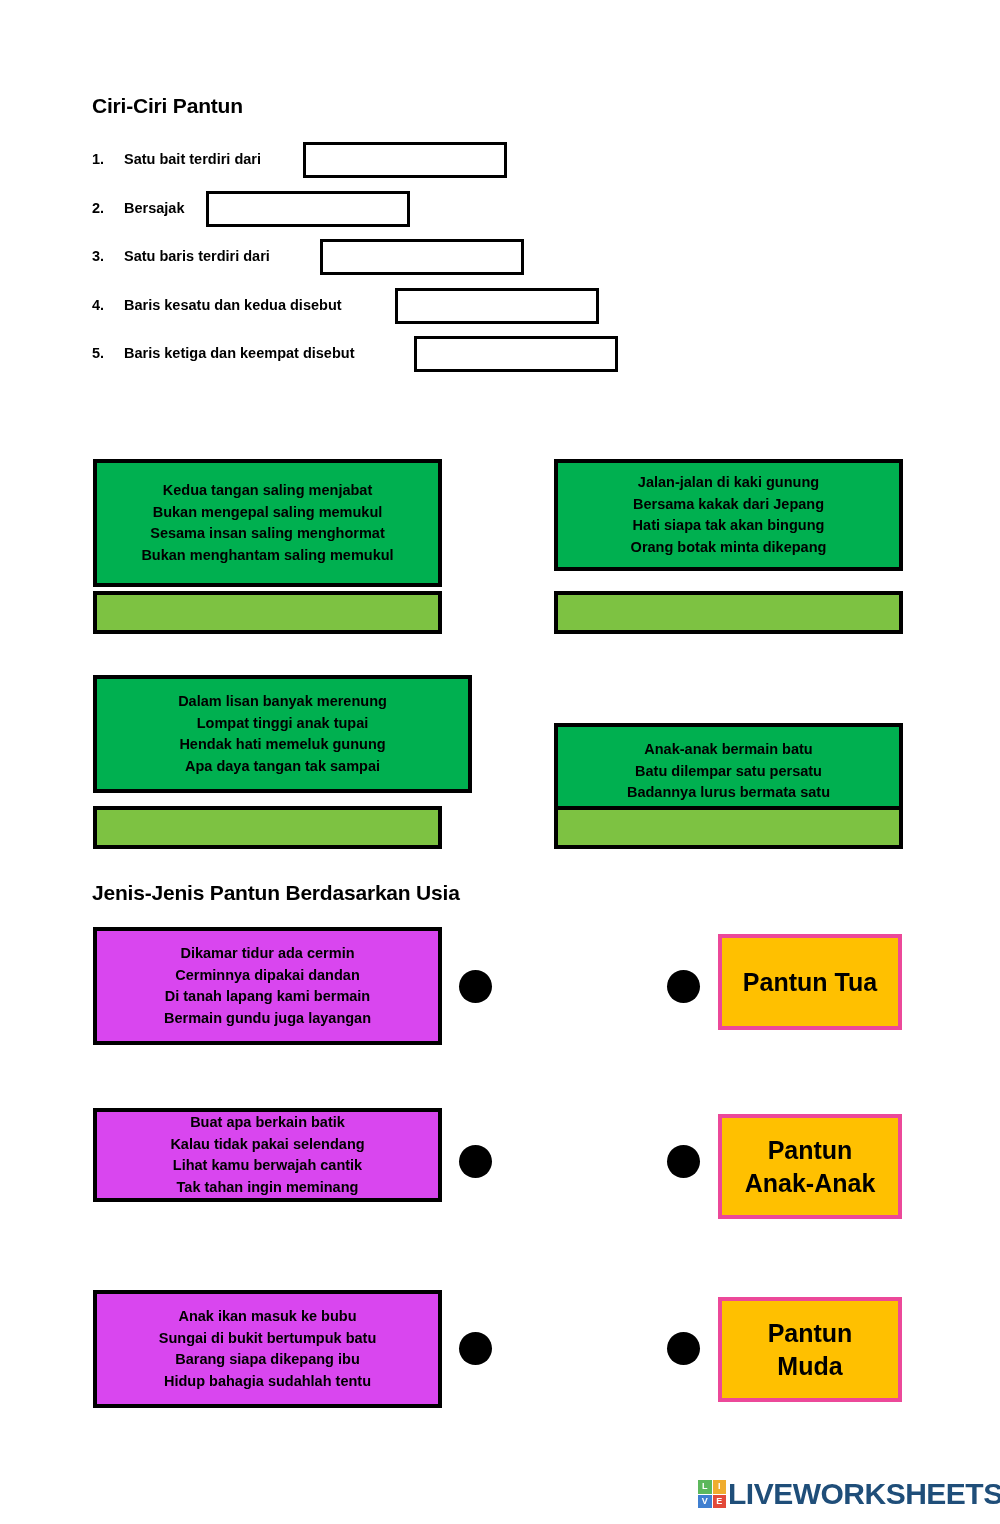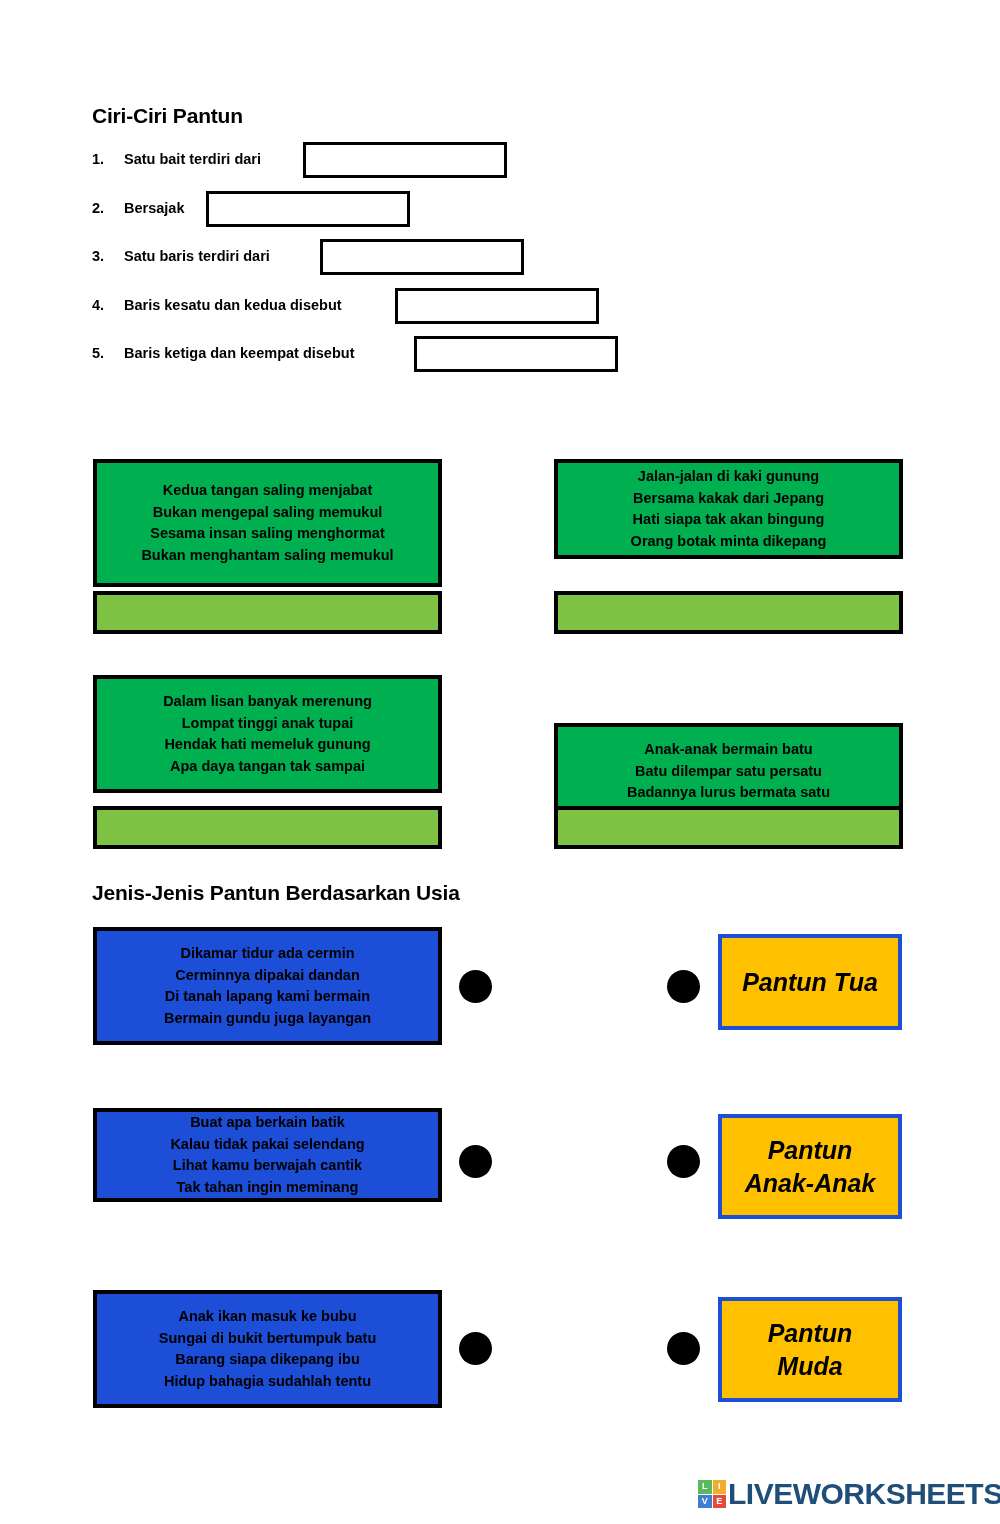--- a/index.html
+++ b/index.html
@@ -74,39 +74,38 @@
   }
   .pantun-box .line {
     font-size: 14.5px;
     font-weight: bold;
     line-height: 21.5px;
     color: #000000;
     white-space: nowrap;
     text-align: center;
   }
   .green-box { background: #00b050; }
-  .orange-box { background: #1d4ed8; }
+  .orange-box { background: #d946ef; }
 
   .drop-box {
     position: absolute;
     box-sizing: border-box;
     border: 4px solid #000000;
     background: #7dc242;
   }
 
   .label-box {
     position: absolute;
     box-sizing: border-box;
-    border: 4px solid #1d4ed8;
+    border: 4px solid #ec4899;
     background: #ffc000;
     display: flex;
     flex-direction: column;
     align-items: center;
     justify-content: center;
-    font-style: italic;
   }
   .label-box .line {
     font-size: 25px;
     font-weight: bold;
     line-height: 33px;
     color: #000000;
     white-space: nowrap;
     text-align: center;
   }
 
@@ -153,21 +152,21 @@
     color: #1f4e79;
     margin-left: 2px;
     line-height: 1;
   }
 </style>
 </head>
 <body>
 
 <div class="page">
 
-  <div class="section-title" style="left:92px; top:104px;">Ciri-Ciri Pantun</div>
+  <div class="section-title" style="left:92px; top:94px;">Ciri-Ciri Pantun</div>
 
   <div class="ciri-row" style="top:141px;">
     <span class="ciri-num">1.</span>
     <span class="ciri-text">Satu bait terdiri dari</span>
   </div>
   <div class="answer-box" style="left:303px; top:142px; width:204px;"></div>
 
   <div class="ciri-row" style="top:190px;">
     <span class="ciri-num">2.</span>
     <span class="ciri-text">Bersajak</span>
@@ -194,29 +193,29 @@
 
 
   <div class="pantun-box green-box" style="left:93px; top:459px; width:349px; height:128px;">
     <div class="line">Kedua tangan saling menjabat</div>
     <div class="line">Bukan mengepal saling memukul</div>
     <div class="line">Sesama insan saling menghormat</div>
     <div class="line">Bukan menghantam saling memukul</div>
   </div>
   <div class="drop-box" style="left:93px; top:591px; width:349px; height:43px;"></div>
 
-  <div class="pantun-box green-box" style="left:554px; top:459px; width:349px; height:100px;">
+  <div class="pantun-box green-box" style="left:554px; top:459px; width:349px; height:112px;">
     <div class="line">Jalan-jalan di kaki gunung</div>
     <div class="line">Bersama kakak dari Jepang</div>
     <div class="line">Hati siapa tak akan bingung</div>
     <div class="line">Orang botak minta dikepang</div>
   </div>
   <div class="drop-box" style="left:554px; top:591px; width:349px; height:43px;"></div>
 
-  <div class="pantun-box green-box" style="left:93px; top:675px; width:349px; height:118px;">
+  <div class="pantun-box green-box" style="left:93px; top:675px; width:379px; height:118px;">
     <div class="line">Dalam lisan banyak merenung</div>
     <div class="line">Lompat tinggi anak tupai</div>
     <div class="line">Hendak hati memeluk gunung</div>
     <div class="line">Apa daya tangan tak sampai</div>
   </div>
   <div class="drop-box" style="left:93px; top:806px; width:349px; height:43px;"></div>
 
   <div class="pantun-box green-box" style="left:554px; top:675px; width:349px; height:118px;margin-top:48px;">
     <div class="line">Anak-anak bermain batu</div>
     <div class="line">Batu dilempar satu persatu</div>

